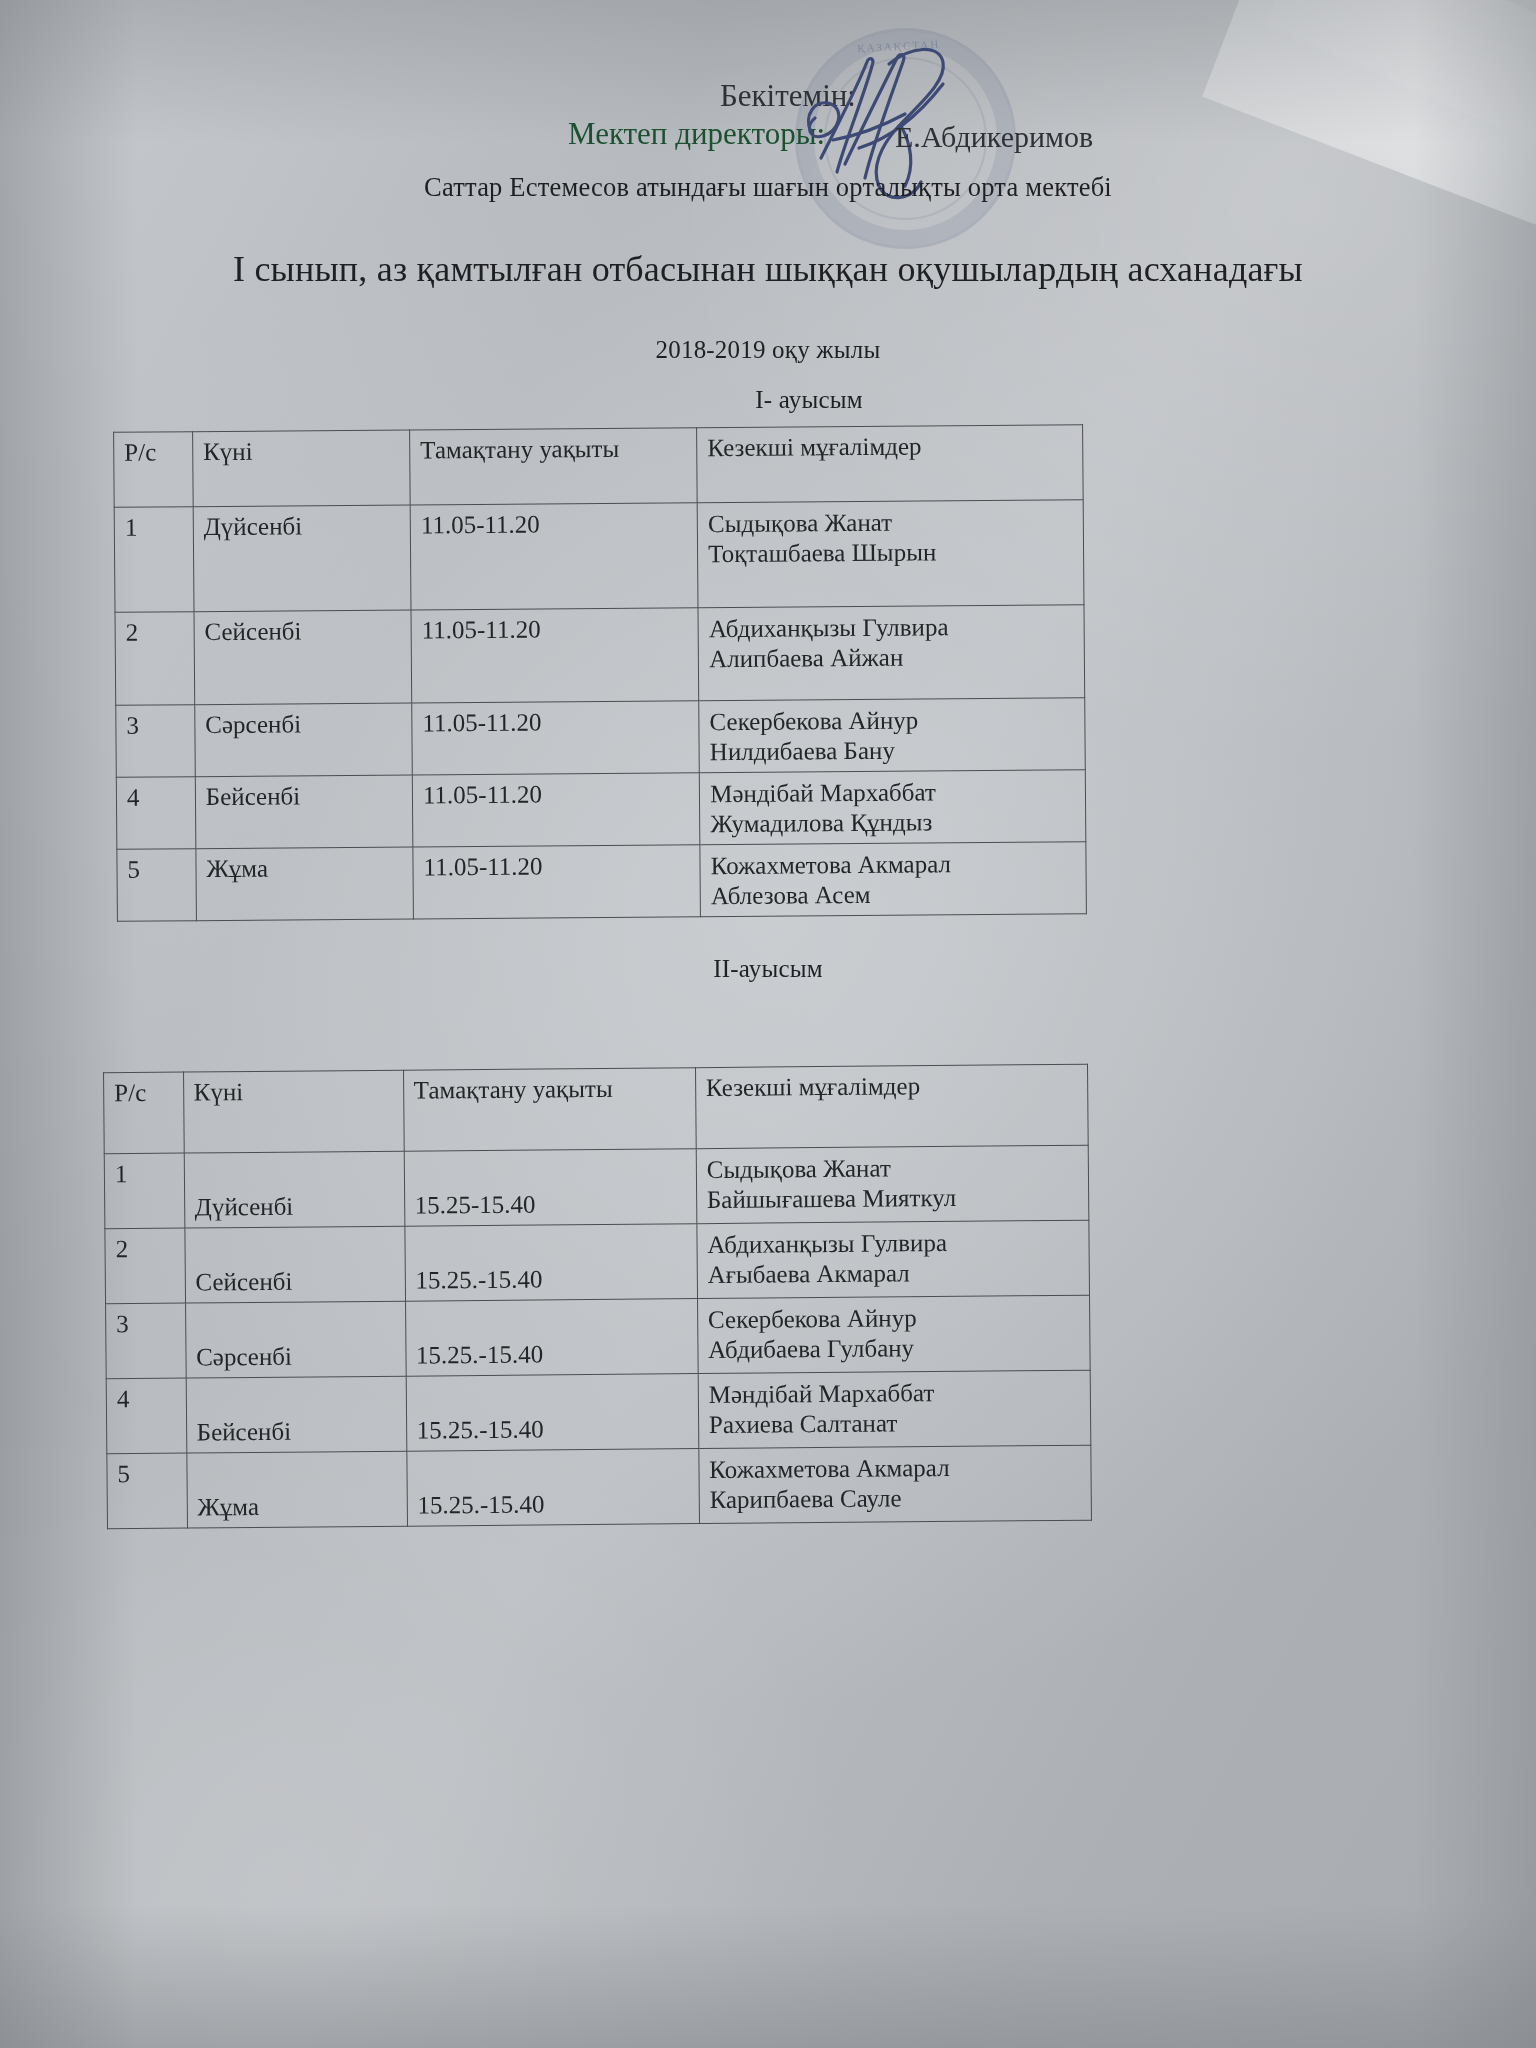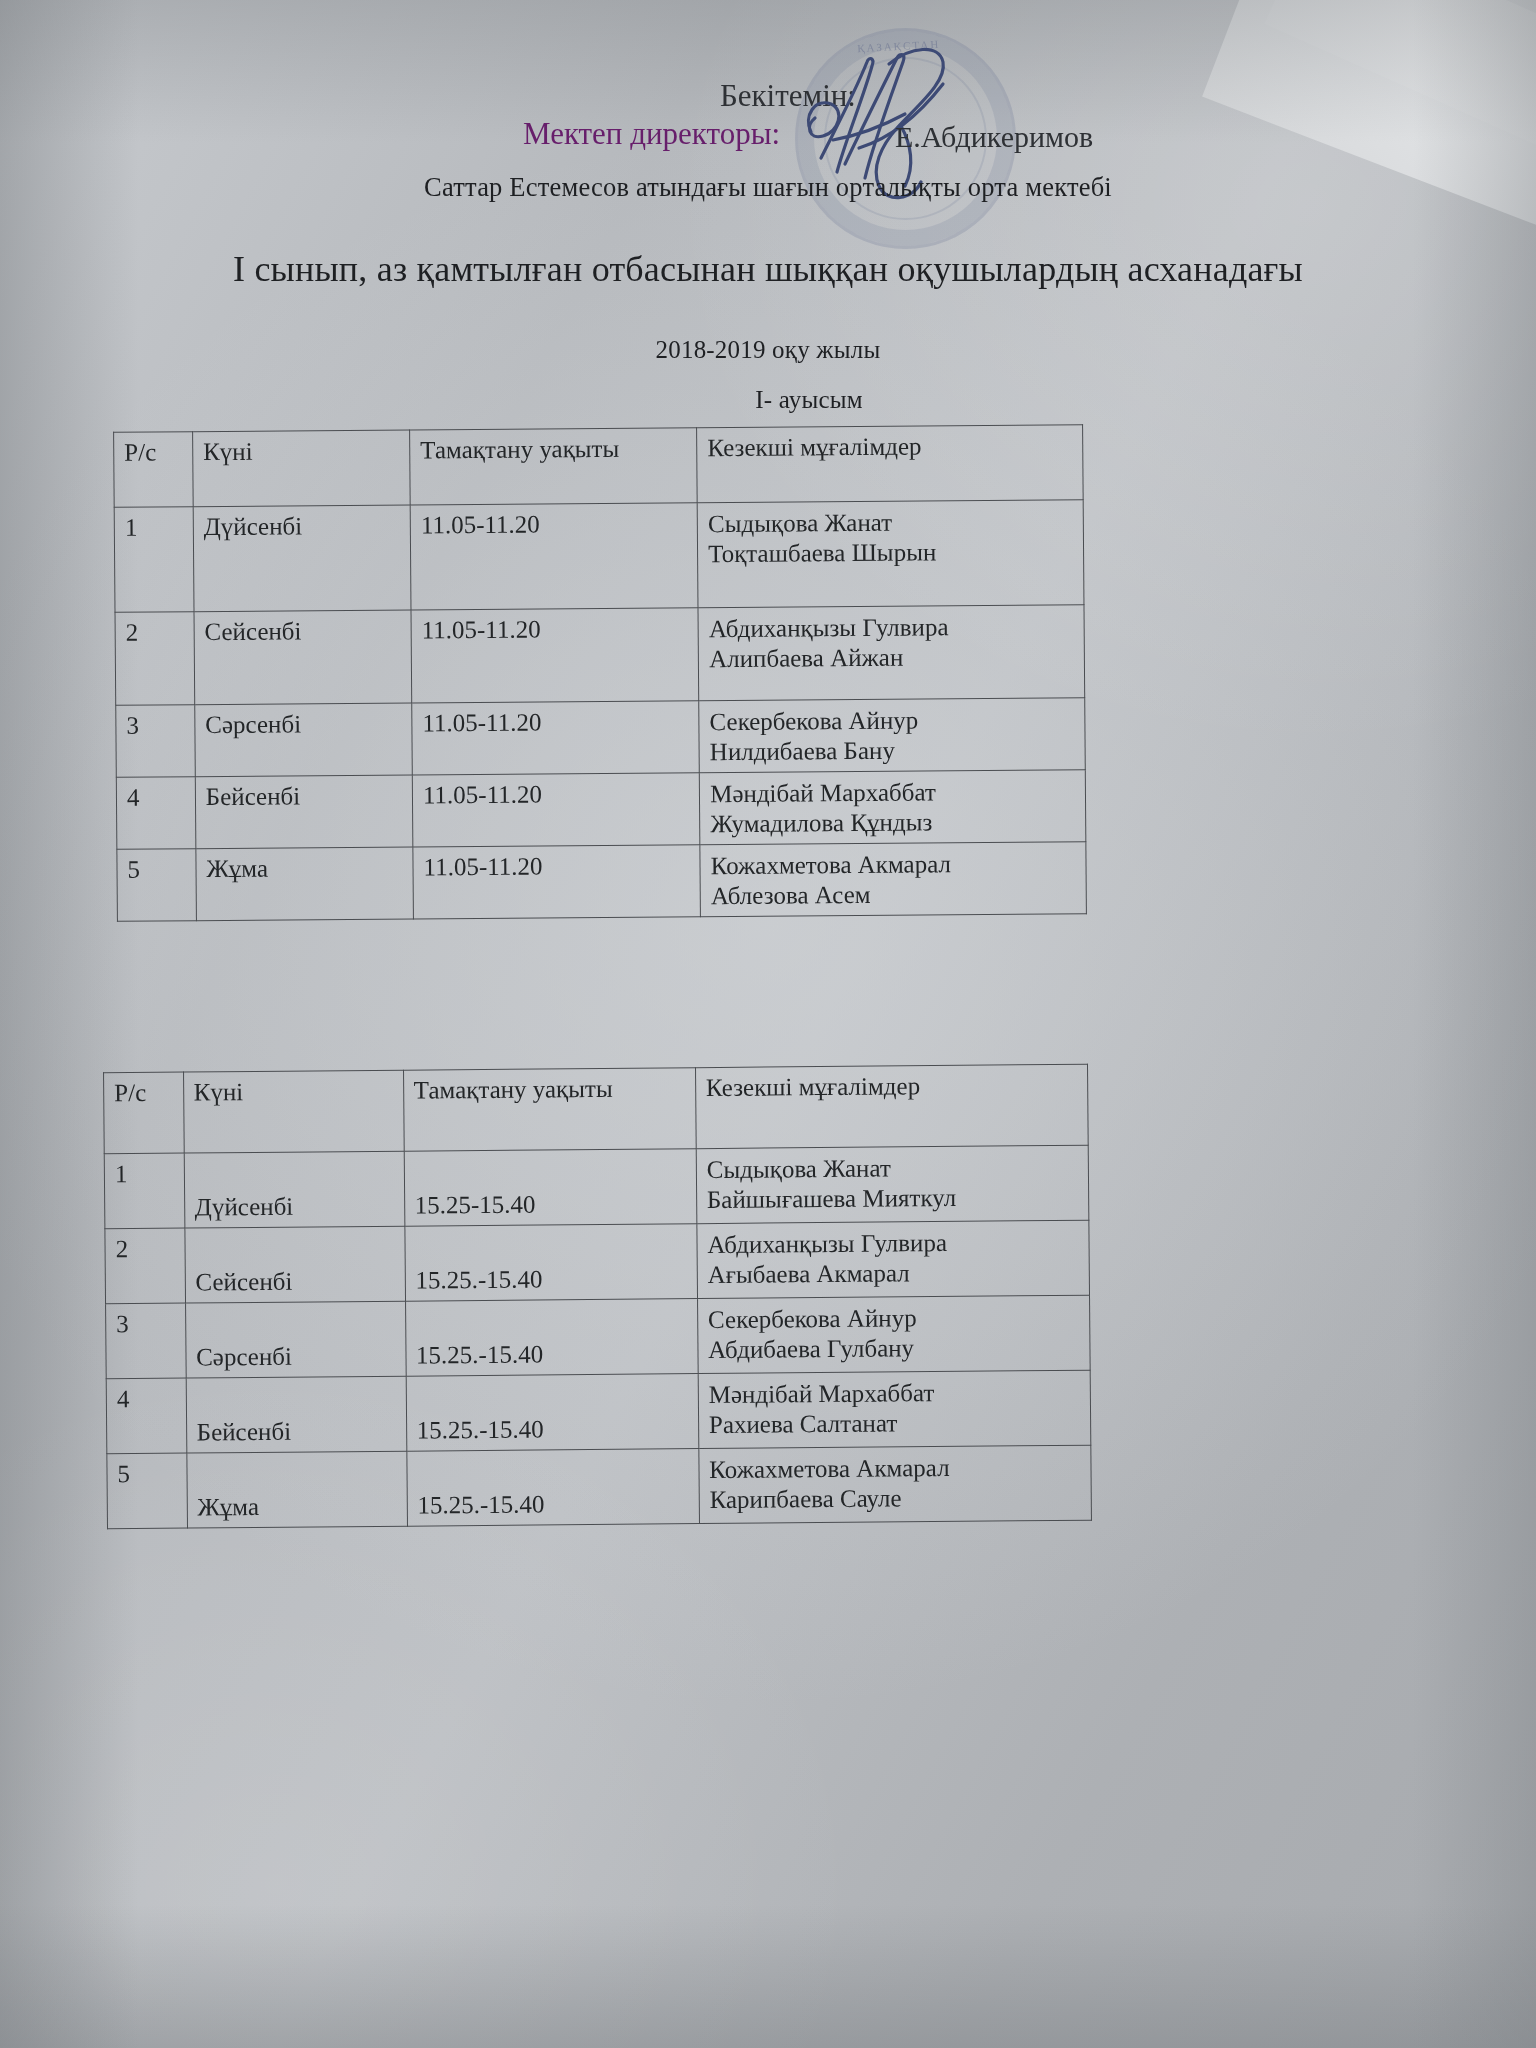--- a/index.html
+++ b/index.html
@@ -65,22 +65,22 @@
   }
   .content{position:absolute;inset:0;}
 
   
   .approve{
     position:absolute;left:720px;top:78px;
     font-size:31px;color:#2e3136;
     font-family:"Liberation Serif", serif;
   }
   .director-line{
-    position:absolute;left:523px;top:116px;
-    font-size:31px;color:#701a75;
+    position:absolute;left:568px;top:116px;
+    font-size:31px;color:#14532d;
     white-space:nowrap;
   }
   .director-name{
     position:absolute;left:875px;top:120px;
     font-size:30px;color:#2e3136;
     white-space:nowrap;
     margin-left:20px;
   }
   .signature{
     position:absolute;left:793px;top:40px;width:165px;height:180px;
@@ -170,20 +170,21 @@
       </g>
     </svg>
   </div>
 
   <div class="director-name">Е.Абдикеримов</div>
 
   <div class="title-line t1">Саттар Естемесов атындағы шағын орталықты орта мектебі</div>
   <div class="title-line t2">I сынып, аз қамтылған отбасынан шыққан оқушылардың асханадағы</div>
   <div class="title-line t4">2018-2019 оқу жылы</div>
   <div class="title-line shift1">I- ауысым</div>
+  <div class="title-line shift2">II-ауысым</div>
 
   <table class="tbl" id="table1">
     <tbody>
         <tr class="hdr">
       <td class="c-num">P/c</td>
       <td class="c-day">Күні</td>
       <td class="c-time">Тамақтану уақыты</td>
       <td class="c-teach">Кезекші мұғалімдер</td>
     </tr>
     <tr class="r1">

